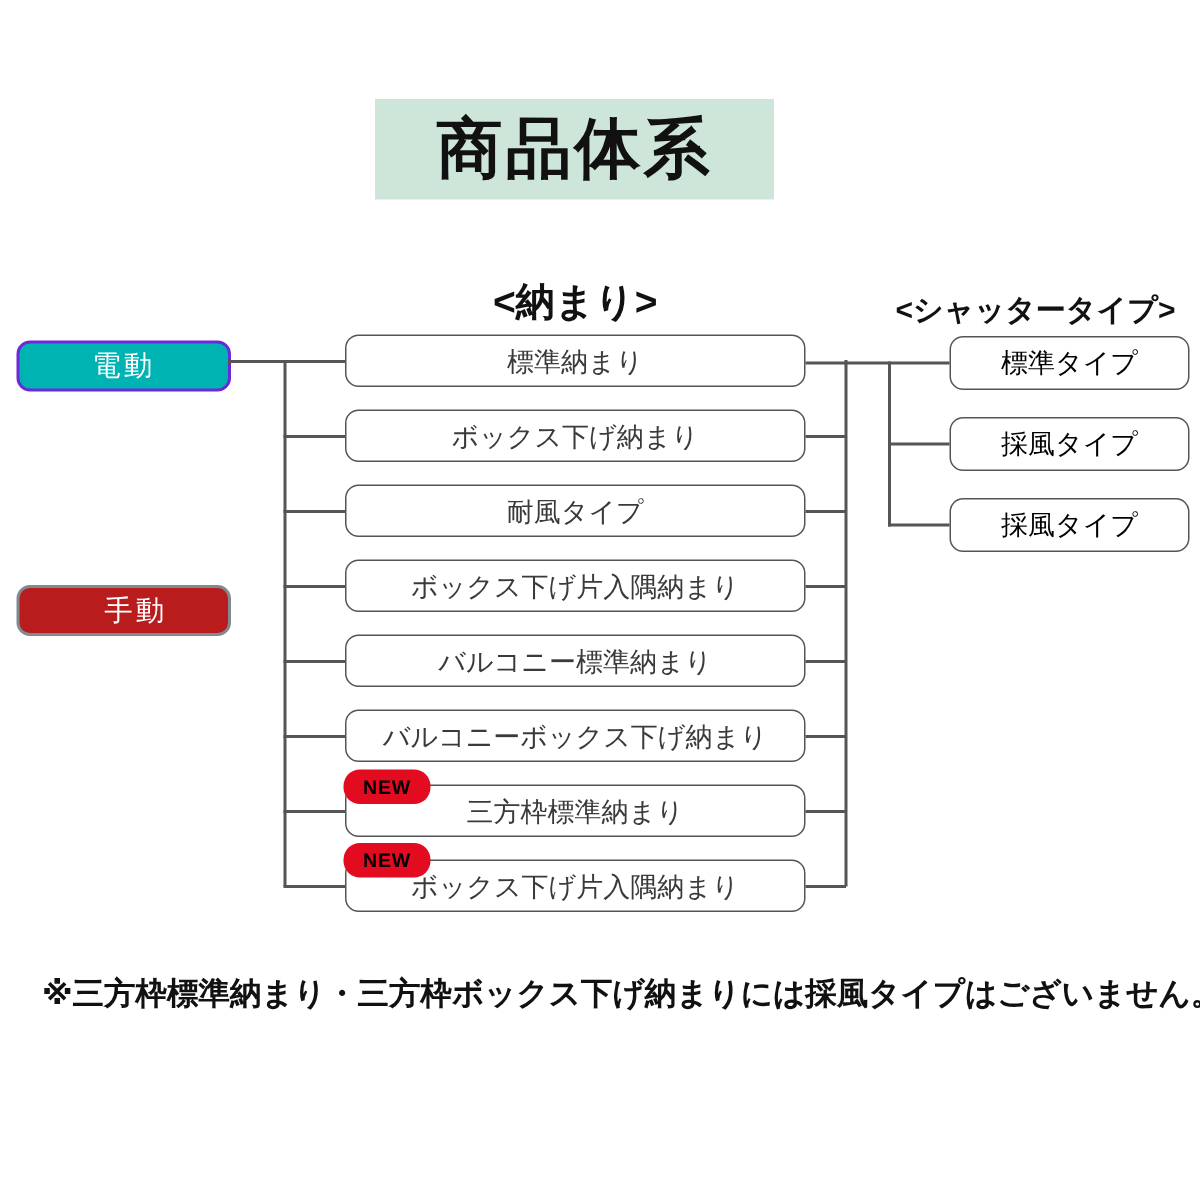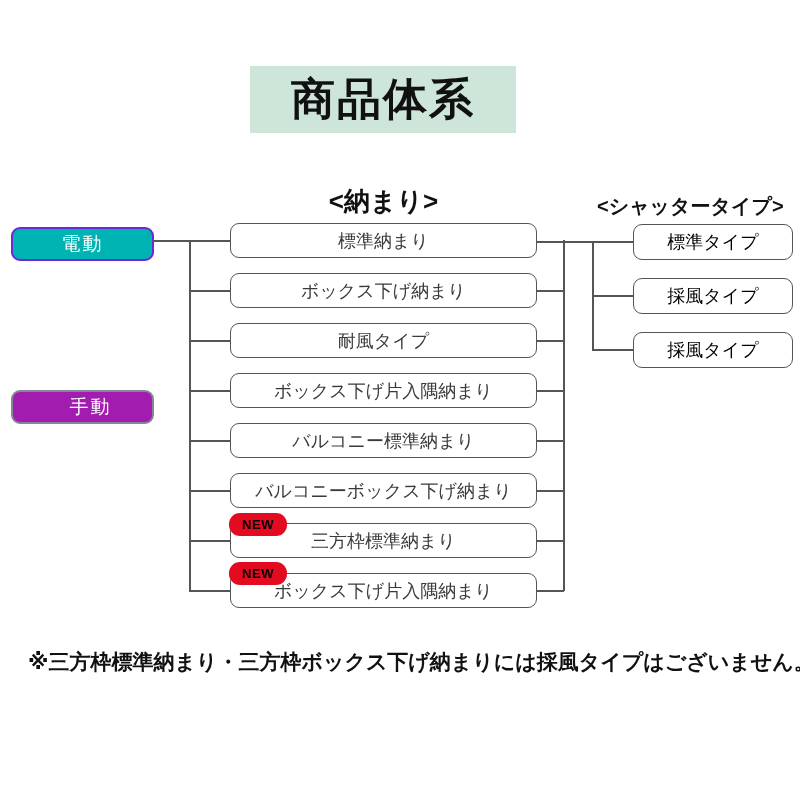--- a/index.html
+++ b/index.html
@@ -14,21 +14,21 @@
   .title-block span{font-size:44px;font-weight:bold;color:#111;letter-spacing:2px;}
   .heading{position:absolute;font-weight:bold;color:#111;margin-top:12px;}
   .h-nakamari{left:230px;top:172px;width:307px;text-align:center;font-size:26px;}
   .h-shutter{left:597px;top:181px;font-size:20px;}
   .btn{
     position:absolute;left:11px;width:143px;height:34px;border-radius:9px;
     display:flex;align-items:center;justify-content:center;
     color:#ffffff;font-size:19px;letter-spacing:2px;
   }
   .btn-electric{top:227px;background:#00b3b3;border:2px solid #6d28d9;box-sizing:border-box;}
-  .btn-manual{top:390px;background:#a21caf;border:2px solid #818a92;box-sizing:border-box;padding-left:16px;}
+  .btn-manual{top:390px;background:#b91c1c;border:2px solid #818a92;box-sizing:border-box;padding-left:16px;}
   .nbox{
     position:absolute;left:230px;width:307px;height:35px;box-sizing:border-box;
     background:#ffffff;border:1.5px solid #555;border-radius:9px;
     display:flex;align-items:center;justify-content:center;
     font-size:18px;color:#3a3a3a;z-index:2;
   }
   .tbox{
     position:absolute;left:633px;width:160px;height:36px;box-sizing:border-box;
     background:#ffffff;border:1.5px solid #555;border-radius:9px;
     display:flex;align-items:center;justify-content:center;

